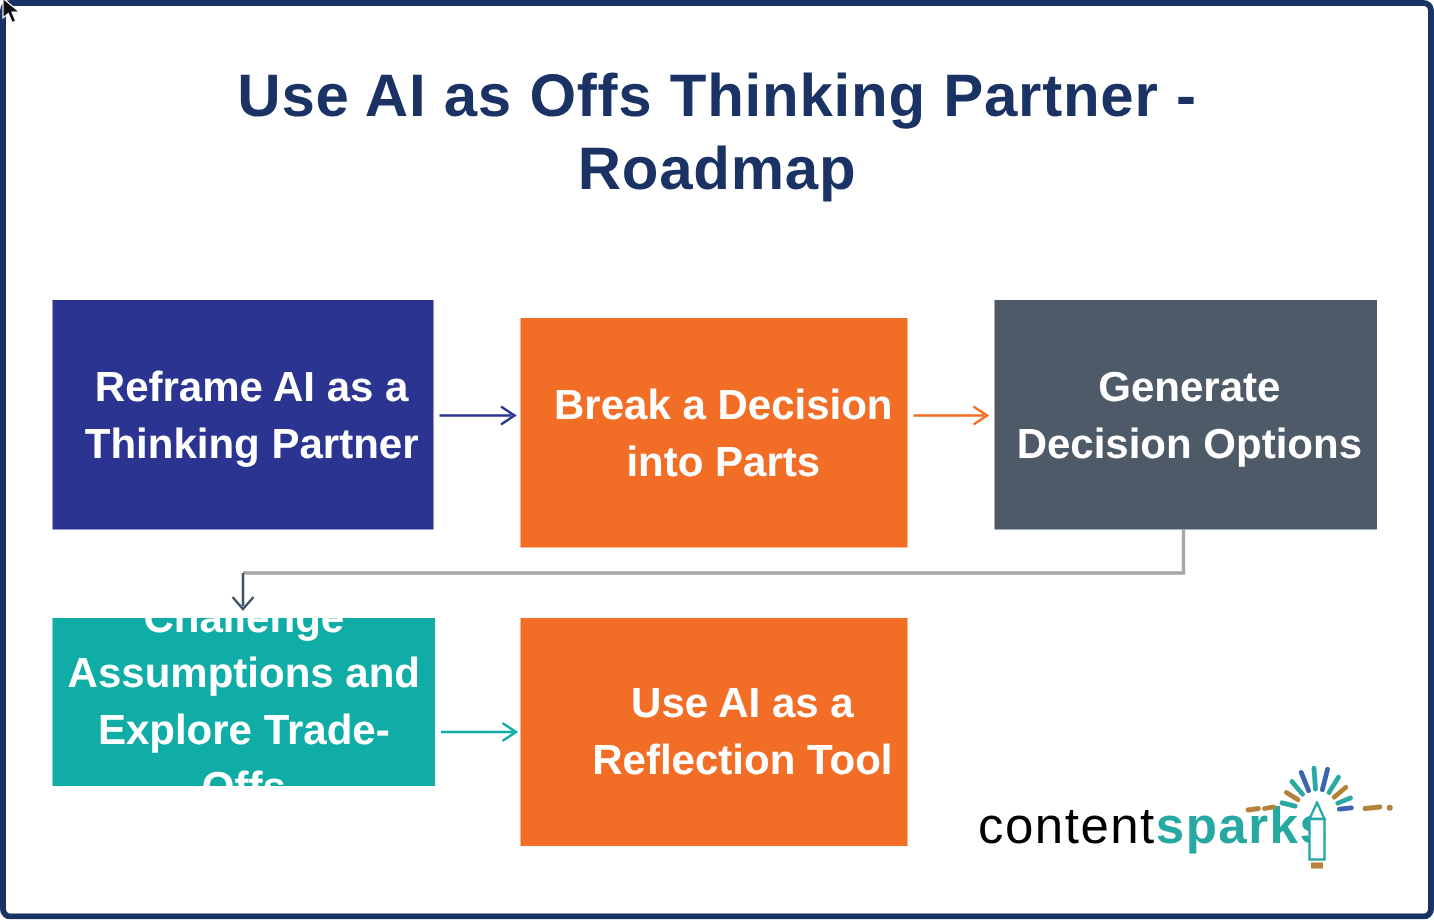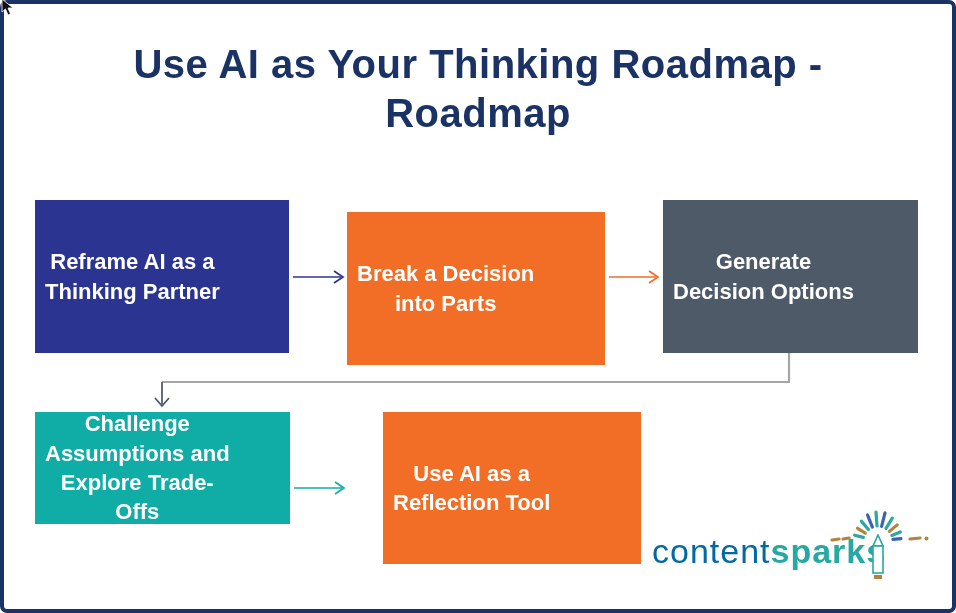--- a/index.html
+++ b/index.html
@@ -32,35 +32,35 @@
     font-weight: bold;
     line-height: 1.22;
     white-space: pre-line;
     letter-spacing: 0.5px;
   }
 
   .flow-box {
     position: absolute;
     display: flex;
     align-items: center;
-    justify-content: flex-start;
+    justify-content: flex-end;
     text-align: center;
     color: #ffffff;
-    font-size: 22px;
+    font-size: 28px;
     font-weight: bold;
     line-height: 1.34;
     white-space: pre-line;
     padding: 0 10px;
     box-sizing: border-box;
   }
   .b1 { left: 35px;  top: 200px; width: 254px; height: 153px; }
   .b2 { left: 347px; top: 212px; width: 258px; height: 153px; }
   .b3 { left: 663px; top: 200px; width: 255px; height: 153px; }
   .b4 { left: 35px;  top: 412px; width: 255px; height: 112px; }
-  .b5 { left: 347px; top: 412px; width: 258px; height: 152px; margin-left: 36px; }
+  .b5 { left: 347px; top: 412px; width: 258px; height: 152px; }
 
   .arrow-layer {
     position: absolute;
     inset: 0;
     width: 956px;
     height: 613px;
     pointer-events: none;
     z-index: 10;
   }
   .arrow-layer path { fill: none; }
@@ -75,41 +75,41 @@
   }
   .logo-text {
     position: absolute;
     left: 0;
     top: 40px;
     font-size: 34px;
     letter-spacing: 1px;
     line-height: 1;
     white-space: nowrap;
   }
-  .logo-word1 { color: #0369a1; font-weight: 400; }
+  .logo-word1 { color: #000000; font-weight: 400; }
   .logo-word2 { color: #27a8a2; font-weight: bold; }
   .logo-sparks-svg { position: absolute; left: 166px; top: 1px; }
   .logo-pencil-svg { position: absolute; left: 219px; top: 40px; }
   .ray-teal  { stroke: #2aa8a2; stroke-width: 3.2; stroke-linecap: round; }
   .ray-brown { stroke: #b5823c; stroke-width: 3.2; stroke-linecap: round; }
   .ray-blue  { stroke: #3c63ad; stroke-width: 3.2; stroke-linecap: round; }
 
   .cursor {
     position: absolute;
     left: 1px;
     top: -2px;
     z-index: 60;
   }
 </style>
 </head>
 <body>
 
 <div class="frame">
 
-  <div class="title">Use AI as Your Thinking Roadmap -
+  <div class="title">Use AI as Offs Thinking Partner -
 Roadmap</div>
 
   <div class="flow-box b1" style="background: rgb(43, 52, 144);">
     <span>Reframe AI as a
 Thinking Partner</span>
   </div>
   <div class="flow-box b2" style="background: rgb(242, 109, 38);">
     <span>Break a Decision
 into Parts</span>
   </div>

